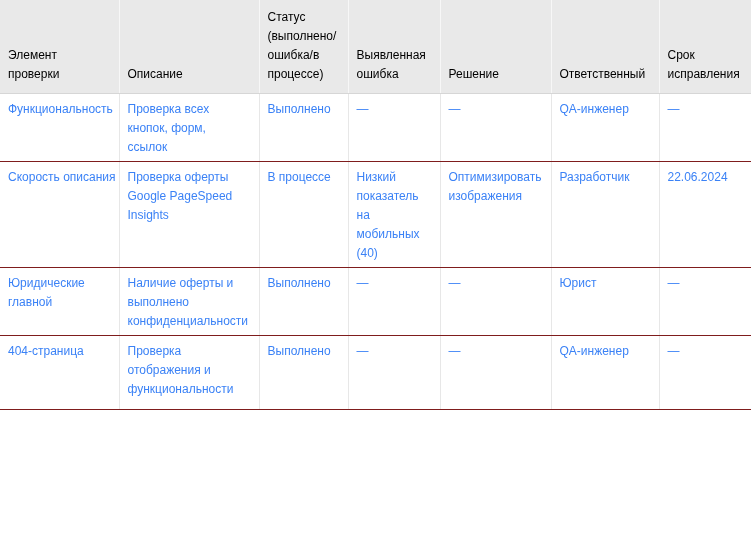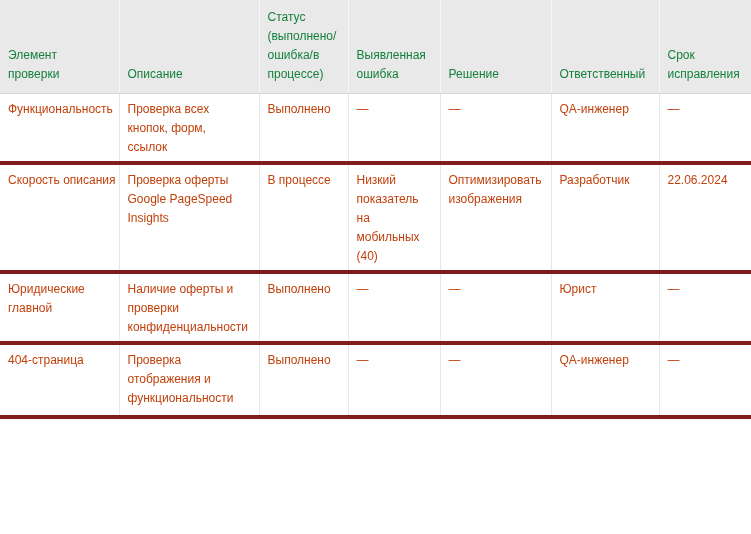--- a/index.html
+++ b/index.html
@@ -36,29 +36,29 @@
     font-weight: 400;
   }
   thead tr { height: 85px; }
   th {
     background: #e9e9e9;
     vertical-align: bottom;
     padding: 8px 6px 9px 8px;
     border-right: 1px solid #f7f7f7;
     border-bottom: 1px solid #d6d6d6;
     font-weight: 400;
-    color: #15803d;
+    color: #000000;
   }
   th:last-child { border-right: none; }
   td {
     vertical-align: top;
     padding: 6px 6px 4px 8px;
     border-right: 1px solid #e7e7e7;
-    border-bottom: 4px solid #7f1d1d;
-    color: #c2410c;
+    border-bottom: 1px solid #7f1d1d;
+    color: #3b82f6;
   }
   td:first-child { padding-right: 2px; }
   td:last-child { border-right: none; }
 
   tr.r1 { height: 63px; }
   tr.r2 { height: 84px; }
   tr.r3 { height: 100px; }
   tr.r4 { height: 63px; }
   tr.r5 { height: 65px; }
   tr.r6 { height: 74px; }
@@ -118,21 +118,21 @@
 (40)</td>
       <td>Оптимизировать
 изображения</td>
       <td>Разработчик</td>
       <td>22.06.2024</td>
     </tr>
     <tr class="r4">
       <td>Юридические
 главной</td>
       <td>Наличие оферты и
-проверки
+выполнено
 конфиденциальности</td>
       <td>Выполнено</td>
       <td>—</td>
       <td>—</td>
       <td>Юрист</td>
       <td>—</td>
     </tr>
     <tr class="r6">
       <td>404-страница</td>
       <td>Проверка

